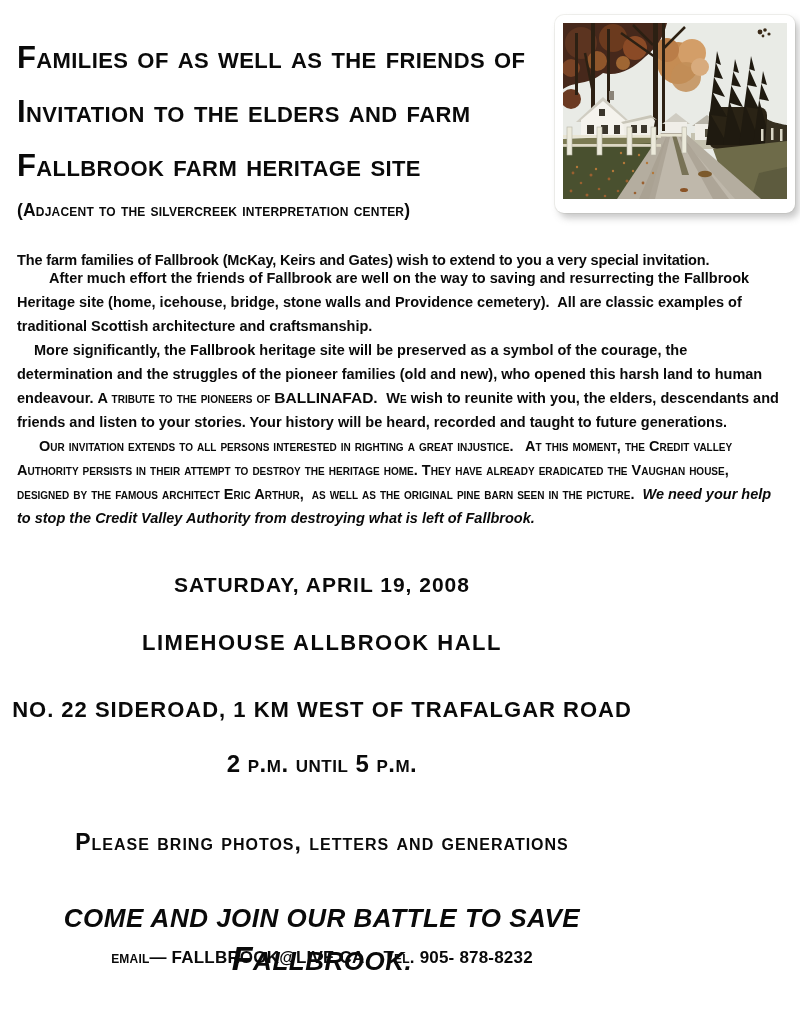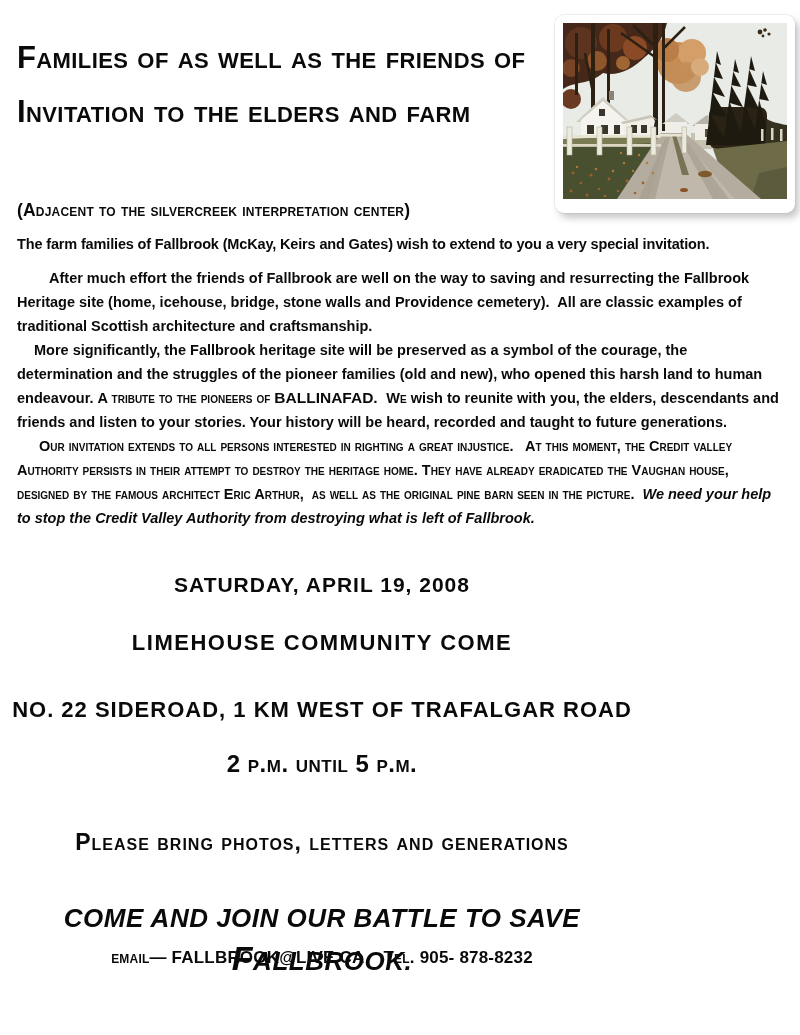--- a/index.html
+++ b/index.html
@@ -20,21 +20,21 @@
     letter-spacing:.2px;white-space:nowrap;
   }
   
   .photo-frame{
     left:555px;top:15px;width:224px;height:176px;background:#ffffff;
     padding:8px 8px 14px 8px;border-radius:9px;
     box-shadow:4px 5px 7px rgba(110,110,110,.38), 0 0 0 1px #f1f1ee;
   }
   .photo-frame svg{display:block;}
   
-  .p1{left:17px;top:236px;width:778px;font-size:14.5px;letter-spacing:-.15px;white-space:pre-wrap;}
+  .p1{left:17px;top:252px;width:778px;font-size:14.5px;letter-spacing:-.15px;white-space:pre-wrap;}
   .flow{left:17px;top:266px;width:767px;font-size:14.5px;line-height:24px;}
   .flow p{margin:0;white-space:pre-wrap;}
   .p2{text-indent:32px;}
   .p3{text-indent:17px;}
   .p4{text-indent:22px;}
   .sc{font-variant:small-caps;}
   .caps{font-size:15.5px;}
   .bi{font-style:italic;}
   
   .center-line{left:0;width:644px;text-align:center;white-space:pre-wrap;}
@@ -46,20 +46,21 @@
   .ev-cta{top:898px;font-size:26px;font-style:italic;letter-spacing:.5px;line-height:40px;}
   .cta-big{font-size:34px;}
   .ev-contact{top:948px;font-size:17px;font-variant:small-caps;letter-spacing:.2px;}
 </style>
 </head>
 <body>
 
 <div class="abs title-block">
   <div class="title-line">Families of as well as the friends of</div>
   <div class="title-line">Invitation to the elders and farm</div>
+  <div class="title-line">Fallbrook farm heritage site</div>
 </div>
 <div class="abs subtitle">(Adjacent to the silvercreek interpretation center)</div>
 
 <div class="abs photo-frame">
   <svg viewBox="0 0 224 176" width="224" height="176" aria-hidden="true">
 
     <rect width="224" height="176" fill="#e9ebe6"></rect>
     <rect x="128" y="110" width="96" height="16" fill="#99916f" opacity=".45"></rect>
 
     <g opacity=".95">
@@ -188,18 +189,18 @@
 
 <div class="abs p1">The farm families of Fallbrook (McKay, Keirs and Gates) wish to extend to you a very special invitation.</div>
 
 <div class="abs flow">
   <p class="p2">After much effort the friends of Fallbrook are well on the way to saving and resurrecting the Fallbrook Heritage site (home, icehouse, bridge, stone walls and Providence cemetery).  All are classic examples of traditional Scottish architecture and craftsmanship.</p>
   <p class="p3"><span>More significantly, the Fallbrook heritage site will be preserved as a symbol of the courage, the determination and the struggles of the pioneer families (old and new), who opened this harsh land to human endeavour. </span><span class="sc">A tribute to the pioneers of </span><span class="caps">BALLINAFAD.  </span><span class="sc">We</span><span> wish to reunite with you, the elders, descendants and friends and listen to your stories. Your history will be heard, recorded and taught to future generations.</span></p>
   <p class="p4"><span class="sc">Our invitation extends to all persons interested in righting a great injustice.   At this moment, the Credit valley Authority persists in their attempt to destroy the heritage home. They have already eradicated the Vaughan house, designed by the famous architect Eric Arthur,  as well as the original pine barn seen in the picture.  </span><span class="bi">We need your help to stop the Credit Valley Authority from destroying what is left of Fallbrook.</span></p>
 </div>
 
 <div class="abs center-line ev-date">SATURDAY, APRIL 19, 2008</div>
-<div class="abs center-line ev-venue">LIMEHOUSE COMMUNITY COME</div>
+<div class="abs center-line ev-venue">LIMEHOUSE ALLBROOK HALL</div>
 <div class="abs center-line ev-address">NO. 22 SIDEROAD, 1 KM WEST OF TRAFALGAR ROAD</div>
 <div class="abs center-line ev-time">2 p.m. until 5 p.m.</div>
 <div class="abs center-line ev-bring">Please bring photos, letters and generations</div>
 <div class="abs center-line ev-cta"><span>COME AND JOIN OUR BATTLE TO SAVE </span><span class="cta-big">F</span><span>ALLBROOK.</span></div>
 <div class="abs center-line ev-contact">email— FALLBROOK@LIVE.CA    Tel. 905- 878-8232</div>
 
 </body></html>

